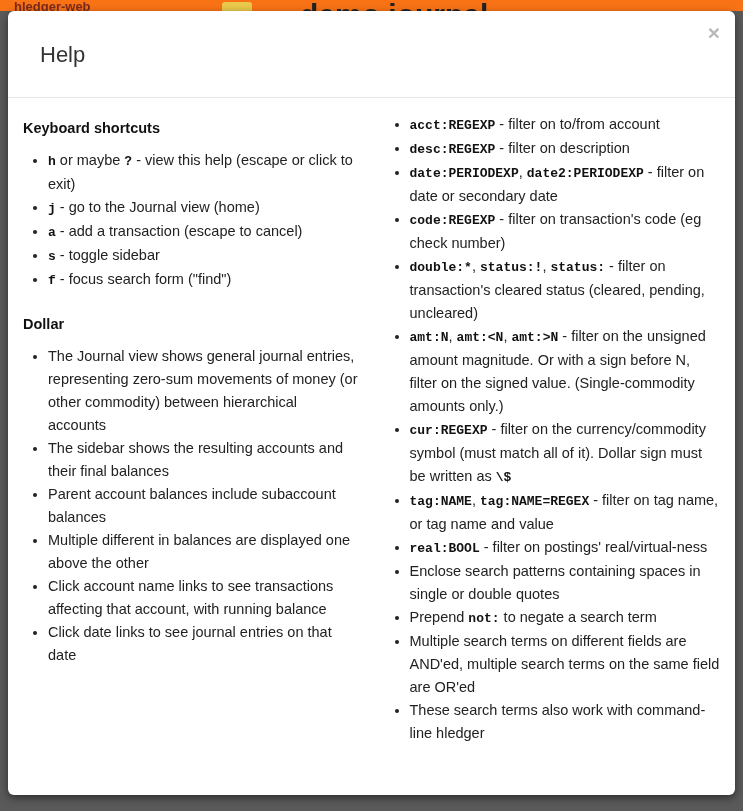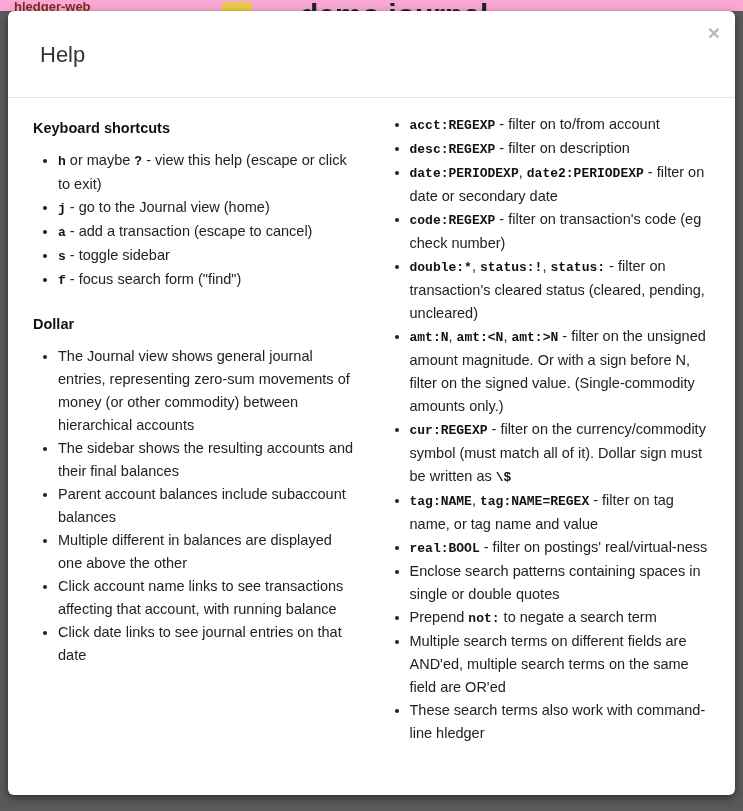--- a/index.html
+++ b/index.html
@@ -8,21 +8,21 @@
     position: relative;
     overflow: hidden;
     background: #ffffff;
     font-family: "Liberation Sans", sans-serif;
     color: #333;
   }
 
   
   .page-strip {
     position: absolute; top: 0; left: 0; right: 0; height: 11px;
-    background: #f9a8d4; overflow: hidden; white-space: nowrap; z-index: 1;
+    background: #f97316; overflow: hidden; white-space: nowrap; z-index: 1;
   }
   .brand {
     position: absolute; left: 14px; top: 0;
     font-size: 13px; font-weight: bold; color: #7a2b1d;
     text-decoration: none; line-height: 14px;
   }
   .nav-pill {
     position: absolute; left: 222px; top: 2px;
     width: 30px; height: 14px; background: #e9c84b; border-radius: 3px;
     display: inline-block;
@@ -49,21 +49,21 @@
   }
   .modal-title {
     margin: 17px; font-size: 22px; font-weight: 400; color: #333; line-height: 1.25;
   }
   .close {
     position: absolute; right: 15px; top: 11px;
     font-size: 21px; font-weight: bold; color: #b8b8b8;
     line-height: 1; cursor: pointer;
   }
   .modal-body {
-    padding: 15px 25px 10px; display: flex; gap: 26px;
+    padding: 15px 15px 10px; display: flex; gap: 26px;
   }
   .col { flex: 1 1 0; min-width: 0; }
   .col h4 {
     margin: 7px 0 13px; font-size: 14.5px; font-weight: bold; color: #111;
   }
   .col ul { margin: 0 0 24px; padding-left: 25px; }
   .col li { font-size: 14.5px; line-height: 23px; color: #222; }
   code {
     font-family: "Liberation Mono", "DejaVu Sans Mono", monospace;
     font-weight: bold; font-size: 13px; color: #111;

